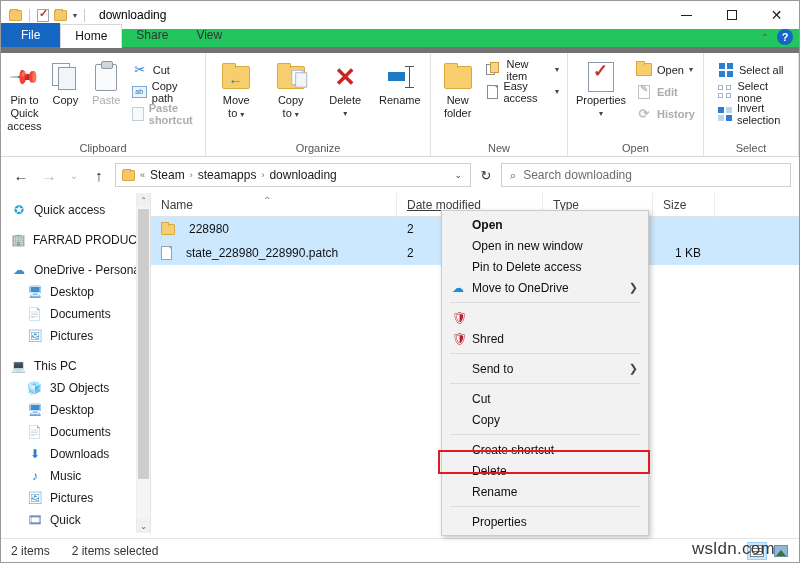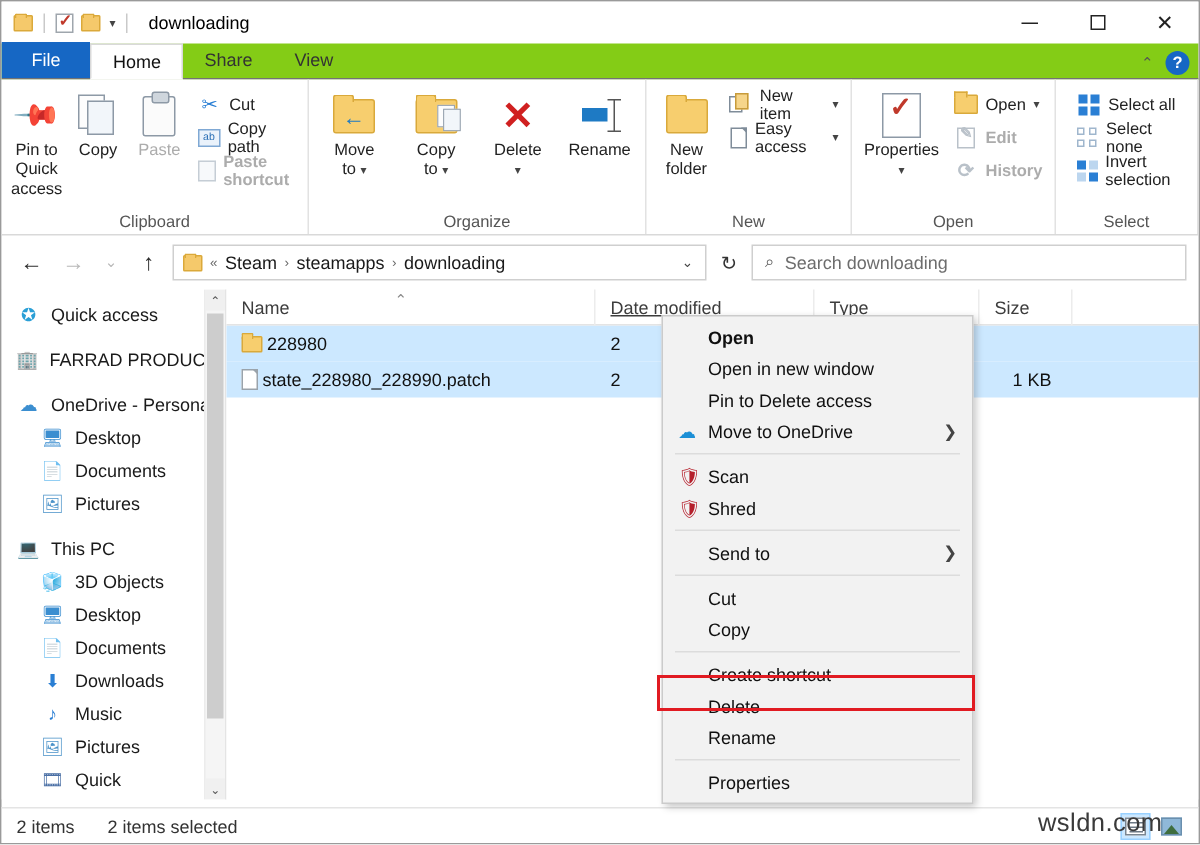--- a/index.html
+++ b/index.html
@@ -71,24 +71,24 @@
     font-size: 12px; color: #222;
   }
   .glyph-min { width: 11px; height: 1px; background: #222; }
   .glyph-max { width: 10px; height: 10px; border: 1px solid #222; }
   .glyph-close { font-size: 14px; line-height: 1; font-weight: 300; }
 
   
   .tabbar {
     position: relative;
     height: 24px;
-    background: #84cc16;
+    background: #22c55e;
     display: flex;
     align-items: flex-end;
-    border-bottom: 1px solid #737373;
+    border-bottom: 6px solid #737373;
   }
   .tab {
     height: 24px;
     padding: 0 14px;
     display: flex; align-items: center;
     font-size: 12px; color: #333;
   }
   .tab.file {
     background: #1667c4; color: #fff;
     padding: 0 20px;
@@ -292,21 +292,21 @@
   .col.date { width: 146px; text-decoration: underline; }
   .col.type { width: 110px; }
   .col.size { width: 62px; }
   .sort-caret { position: absolute; left: 112px; top: -4px; font-size: 10px; color: #888; }
   .row {
     height: 24px;
     display: flex; align-items: center;
     font-size: 12px; color: #111;
   }
   .row.selected { background: #cce8ff; }
-  .cell { padding-left: 10px; height: 24px; line-height: 24px; display:flex; align-items:center; gap:3px; }
+  .cell { padding-left: 10px; height: 24px; line-height: 24px; display:flex; align-items:center; gap:14px; }
   .cell.name { width: 246px; }
   .cell.date { width: 146px; }
   .cell.type { width: 110px; }
   .cell.size { width: 62px; justify-content: flex-end; padding-right: 14px; }
   .row-folder-ico { width: 14px; height: 11px; background:#f7ce6e; border:1px solid #d9a93b; border-radius:1px; position:relative; }
   .row-folder-ico:before { content:""; position:absolute; left:-1px; top:-3px; width:6px; height:3px;
     background:#f7ce6e; border:1px solid #d9a93b; border-bottom:none; border-radius:1px 1px 0 0; }
   .row-file-ico { width: 11px; height: 14px; background:#fff; border:1px solid #9aa3ab; position:relative; }
   .row-file-ico:after { content:""; position:absolute; right:-1px; top:-1px;
     border-left:4px solid transparent; border-top:4px solid #9aa3ab; }
@@ -758,21 +758,20 @@
       <span class="clabel">Pin to Delete access</span>
     </div>
     <div class="ctxitem">
       <span class="cico ico-cloud">☁</span>
       <span class="clabel">Move to OneDrive</span>
       <span class="csub">❯</span>
     </div>
     <div class="ctxsep"></div>
     <div class="ctxitem">
       <span class="cico ico-shield">🛡</span>
-      <span class="clabel">Scan</span>
     </div>
     <div class="ctxitem">
       <span class="cico ico-shield">🛡</span>
       <span class="clabel">Shred</span>
     </div>
     <div class="ctxsep"></div>
     <div class="ctxitem noicon">
       <span class="clabel">Send to</span>
       <span class="csub">❯</span>
     </div>

